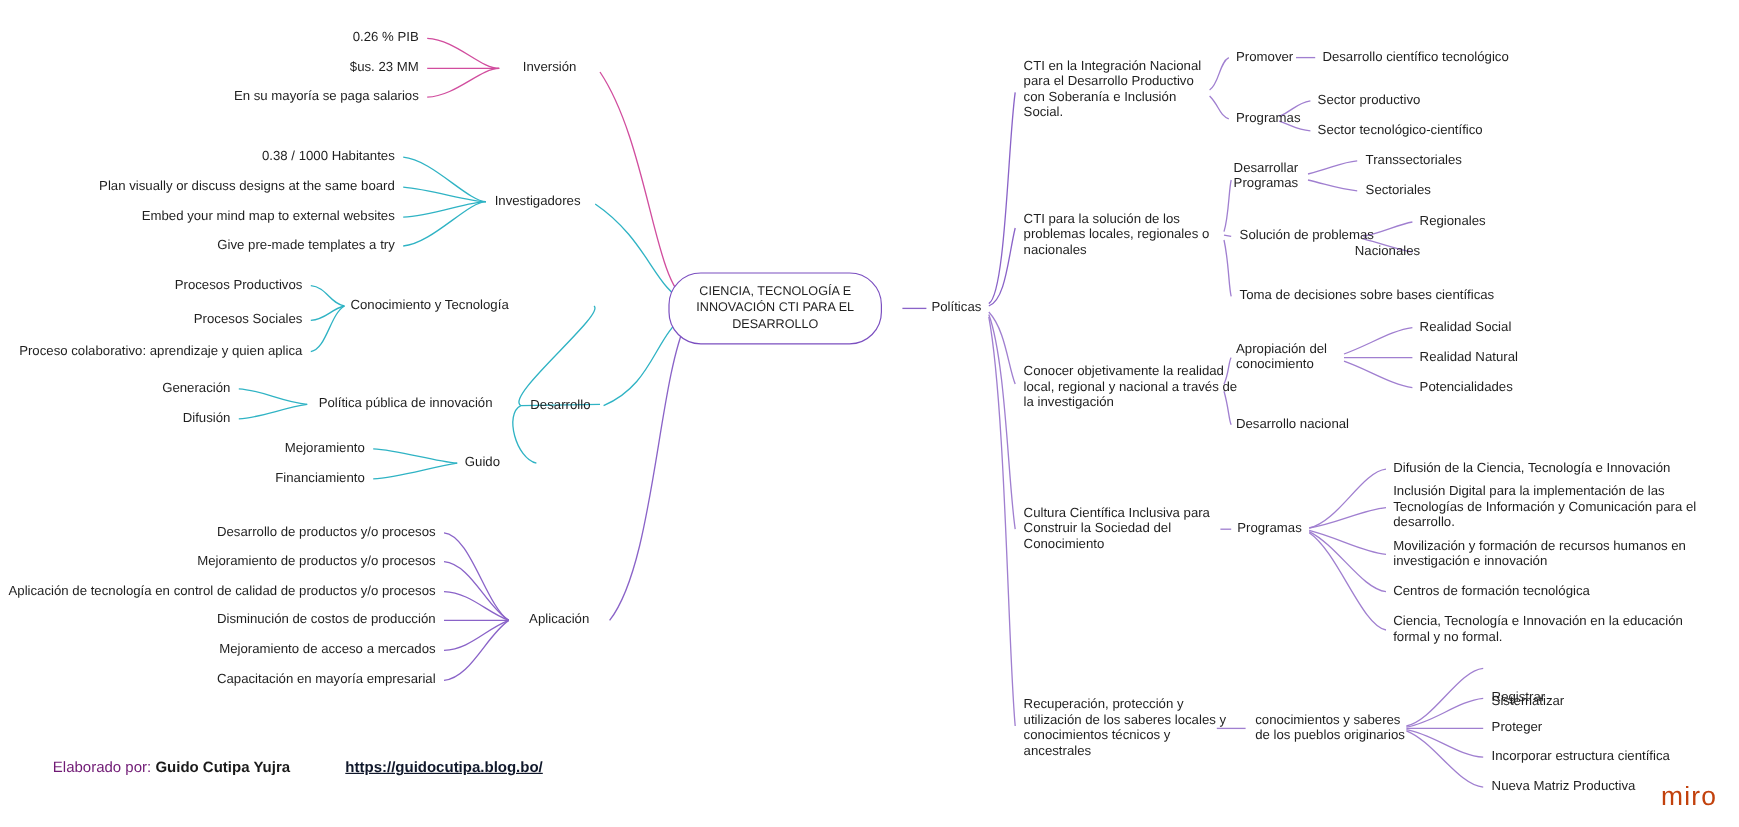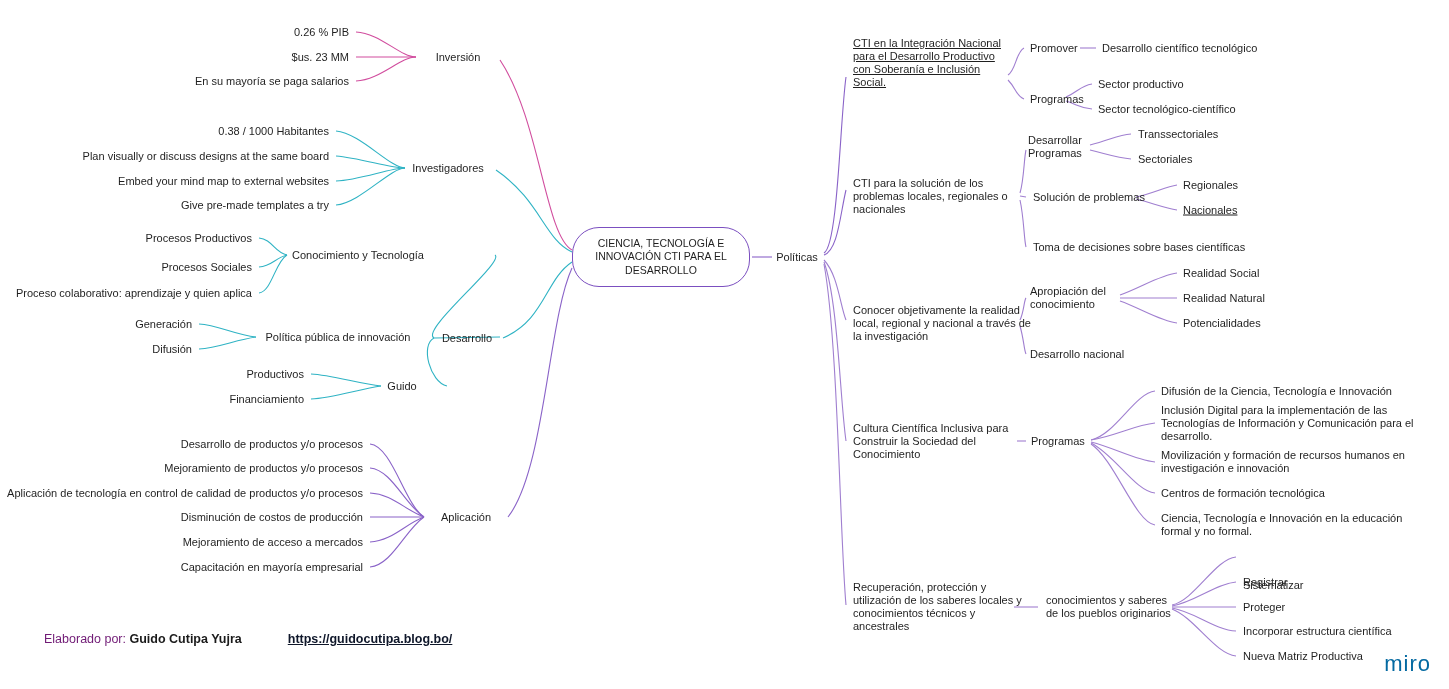--- a/index.html
+++ b/index.html
@@ -19,21 +19,21 @@
   .center-box{
     position:absolute;transform:translate(-50%,-50%);
     width:178px;height:60px;border:1.4px solid #7b4fc0;border-radius:12px;
     background:#ffffff;display:flex;align-items:center;justify-content:center;
     text-align:center;font-size:10.5px;line-height:13.5px;color:#1f1f1f;
     box-sizing:border-box;padding:4px 6px;
   }
   #footer{position:absolute;left:44px;top:632px;font-size:12.5px;}
   #footer .by{color:#701a75;}
   #footer a{color:#0f172a;text-decoration:underline;margin-left:46px;font-weight:bold;font-size:12.5px;}
-  #miro{position:absolute;right:18px;bottom:12px;font-size:22px;color:#0369a1;letter-spacing:1px;font-family:"Liberation Sans",sans-serif;}
+  #miro{position:absolute;right:18px;bottom:12px;font-size:22px;color:#c2410c;letter-spacing:1px;font-family:"Liberation Sans",sans-serif;}
 </style>
 </head>
 <body>
 
 <div id="canvas">
 
   <svg id="links" viewBox="0 0 1449 689">
     <g fill="none" stroke-width="1.1">
 
       <path d="M572 250 C 545 235, 540 120, 500 60" stroke="#d14d9e"></path>
@@ -108,21 +108,21 @@
 
       <path d="M1014 607 L 1038 607" stroke="#a07fd0"></path>
       <path d="M1172 605 C 1195 600, 1215 559, 1236 557" stroke="#a07fd0"></path>
       <path d="M1172 606 C 1195 602, 1215 584, 1236 582" stroke="#a07fd0"></path>
       <path d="M1172 607 L 1236 607" stroke="#a07fd0"></path>
       <path d="M1172 608 C 1195 612, 1215 630, 1236 631" stroke="#a07fd0"></path>
       <path d="M1172 609 C 1195 618, 1215 654, 1236 656" stroke="#a07fd0"></path>
     </g>
   </svg>
 
-  <div class="center-box" style="left:661px;top:257px;border-radius:27px;">
+  <div class="center-box" style="left:646px;top:257px;border-radius:27px;">
     <span>CIENCIA, TECNOLOGÍA E
 INNOVACIÓN CTI
 PARA EL DESARROLLO</span>
   </div>
 
   <div class="node c" style="left:458px;top:57px;"><span>Inversión</span></div>
   <div class="node r" style="left:349px;top:32px;"><span>0.26 % PIB</span></div>
   <div class="node r" style="left:349px;top:57px;"><span>$us. 23 MM</span></div>
   <div class="node r" style="left:349px;top:81px;"><span>En su mayoría se paga salarios</span></div>
 
@@ -136,52 +136,52 @@
   <div class="node c" style="left:358px;top:255px;"><span>Conocimiento y Tecnología</span></div>
   <div class="node r" style="left:252px;top:238px;"><span>Procesos Productivos</span></div>
   <div class="node r" style="left:252px;top:267px;"><span>Procesos Sociales</span></div>
   <div class="node r" style="left:252px;top:293px;"><span>Proceso colaborativo: aprendizaje y quien aplica</span></div>
 
   <div class="node c" style="left:338px;top:337px;"><span>Política pública de innovación</span></div>
   <div class="node r" style="left:192px;top:324px;"><span>Generación</span></div>
   <div class="node r" style="left:192px;top:349px;"><span>Difusión</span></div>
 
   <div class="node c" style="left:402px;top:386px;"><span>Guido</span></div>
-  <div class="node r" style="left:304px;top:374px;"><span>Productivos</span></div>
+  <div class="node r" style="left:304px;top:374px;"><span>Mejoramiento</span></div>
   <div class="node r" style="left:304px;top:399px;text-align:center;"><span>Financiamiento</span></div>
 
   <div class="node c" style="left:466px;top:517px;"><span>Aplicación</span></div>
   <div class="node r" style="left:363px;top:444px;"><span>Desarrollo de productos y/o procesos</span></div>
   <div class="node r" style="left:363px;top:468px;"><span>Mejoramiento de productos y/o procesos</span></div>
   <div class="node r" style="left:363px;top:493px;"><span>Aplicación de tecnología en control de calidad de productos y/o procesos</span></div>
   <div class="node r" style="left:363px;top:517px;"><span>Disminución de costos de producción</span></div>
   <div class="node r" style="left:363px;top:542px;"><span>Mejoramiento de acceso a mercados</span></div>
   <div class="node r" style="left:363px;top:567px;"><span>Capacitación en mayoría empresarial</span></div>
 
   <div class="node c" style="left:797px;top:257px;"><span>Políticas</span></div>
 
-  <div class="node l wrap" style="left:853px;top:63px;width:150px;text-decoration:underline;"><span>CTI en la Integración Nacional
+  <div class="node l wrap" style="left:853px;top:75px;width:150px;"><span>CTI en la Integración Nacional
 para el Desarrollo Productivo
 con Soberanía e Inclusión Social.</span></div>
   <div class="node l" style="left:1030px;top:48px;"><span>Promover</span></div>
   <div class="node l" style="left:1102px;top:48px;"><span>Desarrollo científico tecnológico</span></div>
   <div class="node l" style="left:1030px;top:99px;"><span>Programas</span></div>
   <div class="node l" style="left:1098px;top:84px;"><span>Sector productivo</span></div>
   <div class="node l" style="left:1098px;top:109px;"><span>Sector tecnológico-científico</span></div>
 
   <div class="node l wrap" style="left:853px;top:196px;width:165px;"><span>CTI para la solución de los
 problemas locales, regionales o
 nacionales</span></div>
   <div class="node l wrap" style="left:1028px;top:147px;width:70px;"><span>Desarrollar
 Programas</span></div>
   <div class="node l" style="left:1138px;top:134px;"><span>Transsectoriales</span></div>
   <div class="node l" style="left:1138px;top:159px;"><span>Sectoriales</span></div>
   <div class="node l" style="left:1033px;top:197px;"><span>Solución de problemas</span></div>
   <div class="node l" style="left:1183px;top:185px;"><span>Regionales</span></div>
-  <div class="node l" style="left:1183px;top:210px;text-decoration:underline;"><span>Nacionales</span></div>
+  <div class="node l" style="left:1129px;top:210px;"><span>Nacionales</span></div>
   <div class="node l" style="left:1033px;top:247px;"><span>Toma de decisiones sobre bases científicas</span></div>
 
   <div class="node l wrap" style="left:853px;top:323px;width:180px;"><span>Conocer objetivamente la realidad
 local, regional y nacional a través
 de la investigación</span></div>
   <div class="node l wrap" style="left:1030px;top:298px;width:92px;"><span>Apropiación del
 conocimiento</span></div>
   <div class="node l" style="left:1183px;top:273px;"><span>Realidad Social</span></div>
   <div class="node l" style="left:1183px;top:298px;"><span>Realidad Natural</span></div>
   <div class="node l" style="left:1183px;top:323px;"><span>Potencialidades</span></div>

